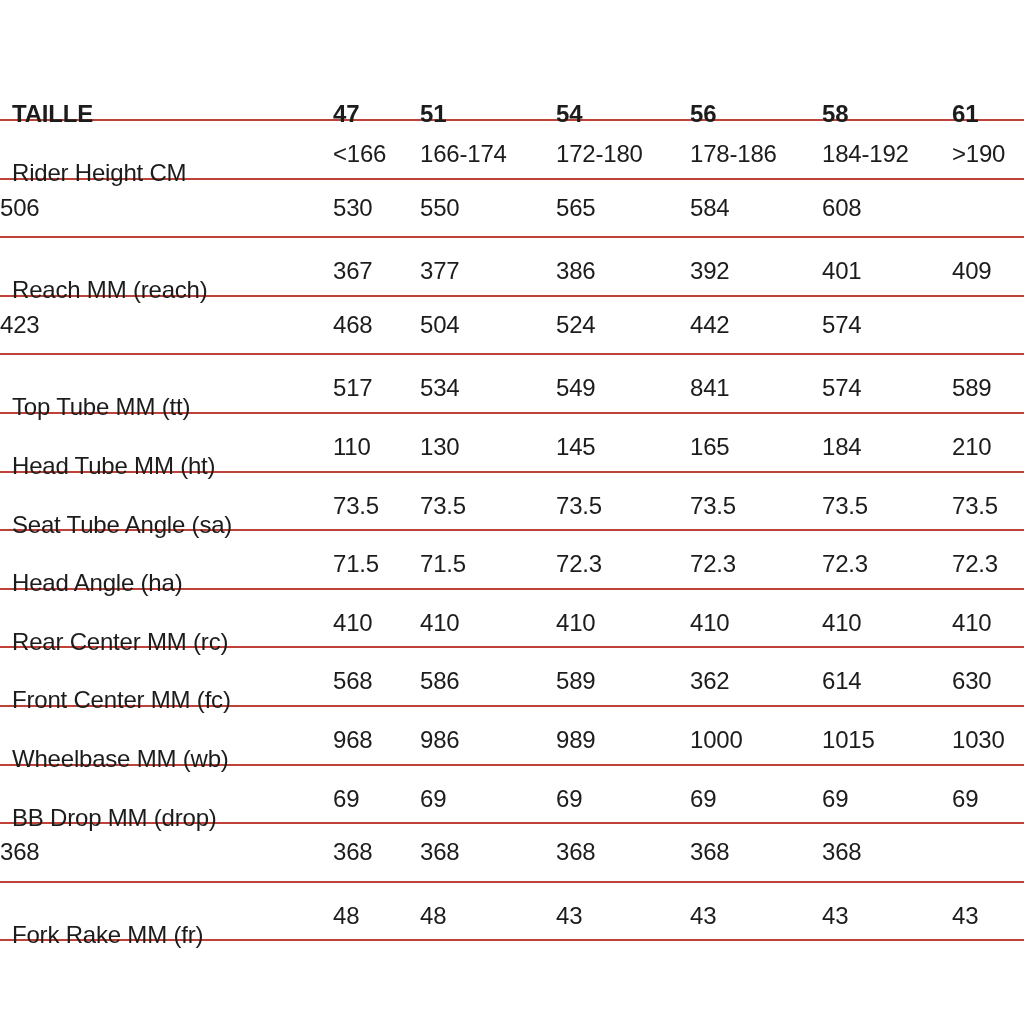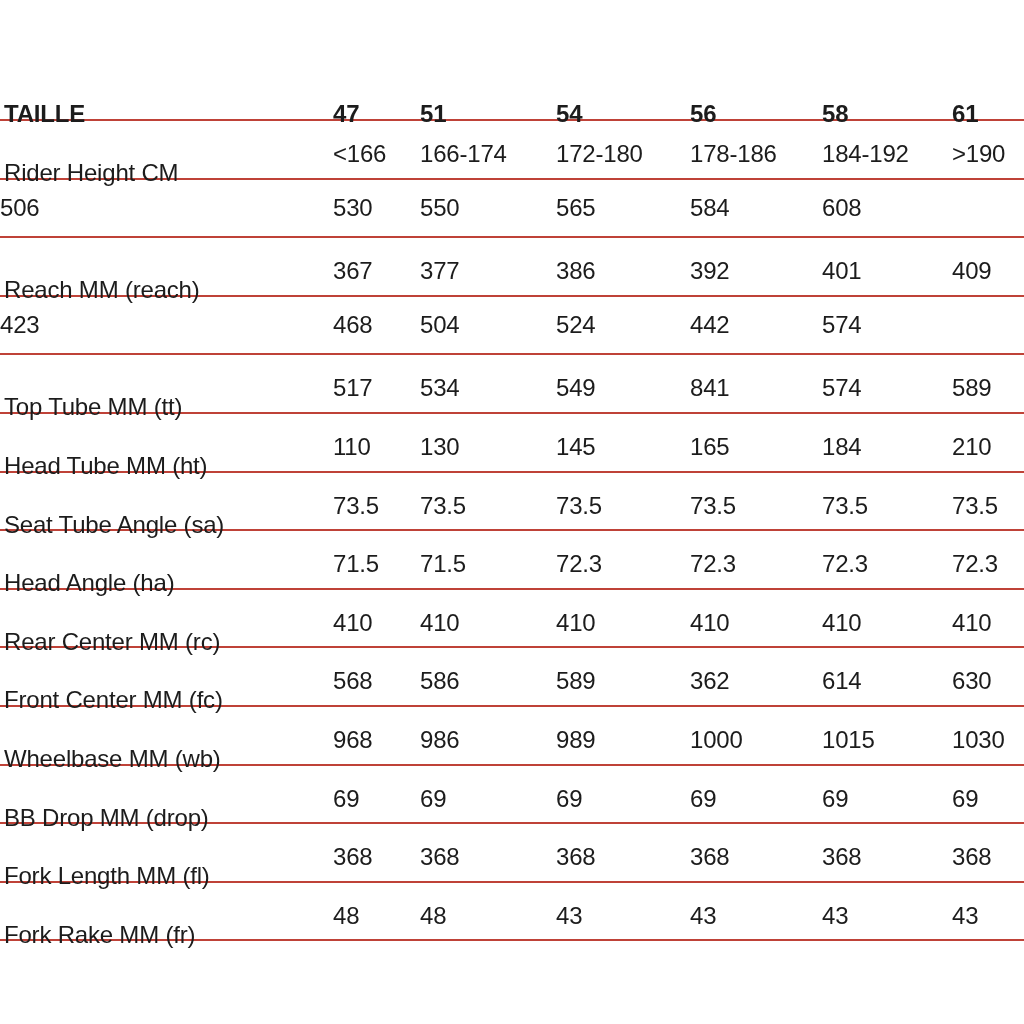--- a/index.html
+++ b/index.html
@@ -29,21 +29,21 @@
     letter-spacing: -0.2px;
     white-space: nowrap;
   }
   .thead {
     height: 59px;
     align-items: end;
     padding-bottom: 12px;
     font-weight: 700;
   }
   .td.label {
-    padding-left: 4px;
+    padding-left: 12px;
     margin-top: 38px;
   }
 </style>
 </head>
 <body style="background: rgb(255, 255, 255);">
 
 <div class="page">
 
   <div class="tr thead">
     <div class="td label">TAILLE</div>
@@ -167,21 +167,20 @@
     <div class="td label">BB Drop MM (drop)</div>
     <div class="td">69</div>
     <div class="td">69</div>
     <div class="td">69</div>
     <div class="td">69</div>
     <div class="td">69</div>
     <div class="td">69</div>
   </div>
 
   <div class="tr">
-    <div class="td label">Fork Length MM (fl)</div>
     <div class="td">368</div>
     <div class="td">368</div>
     <div class="td">368</div>
     <div class="td">368</div>
     <div class="td">368</div>
     <div class="td">368</div>
   </div>
 
   <div class="tr">
     <div class="td label">Fork Rake MM (fr)</div>

